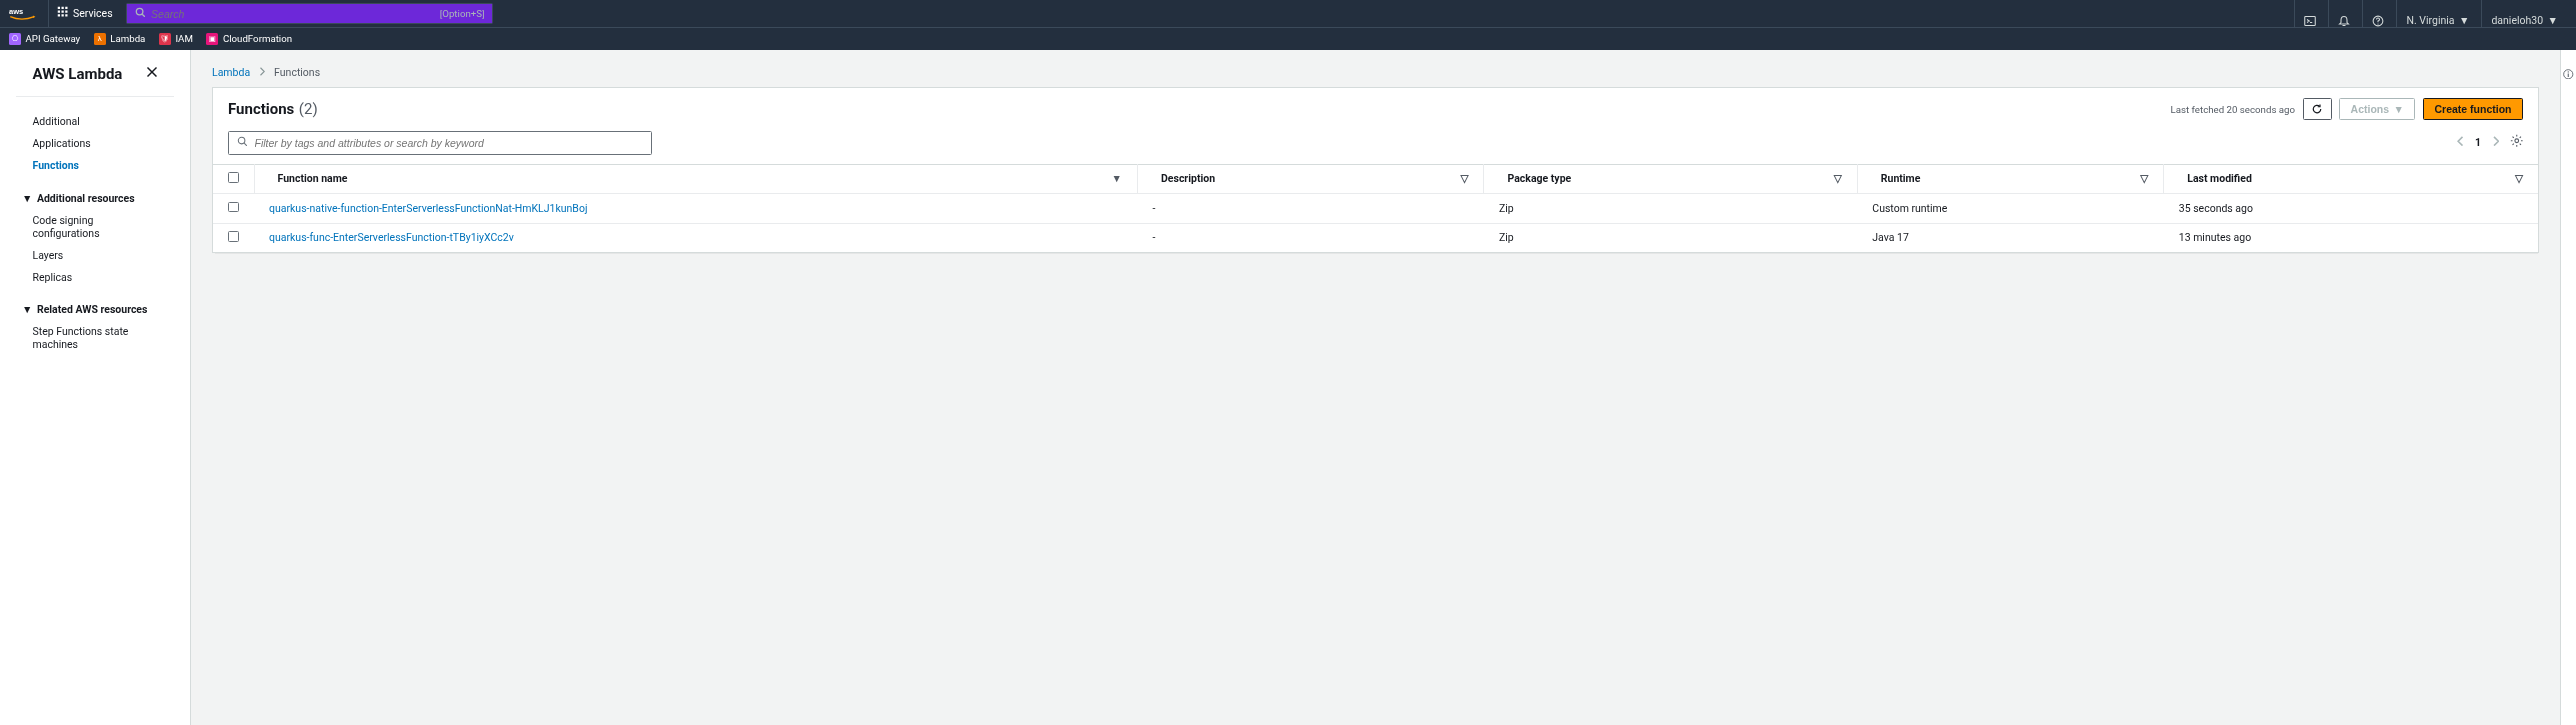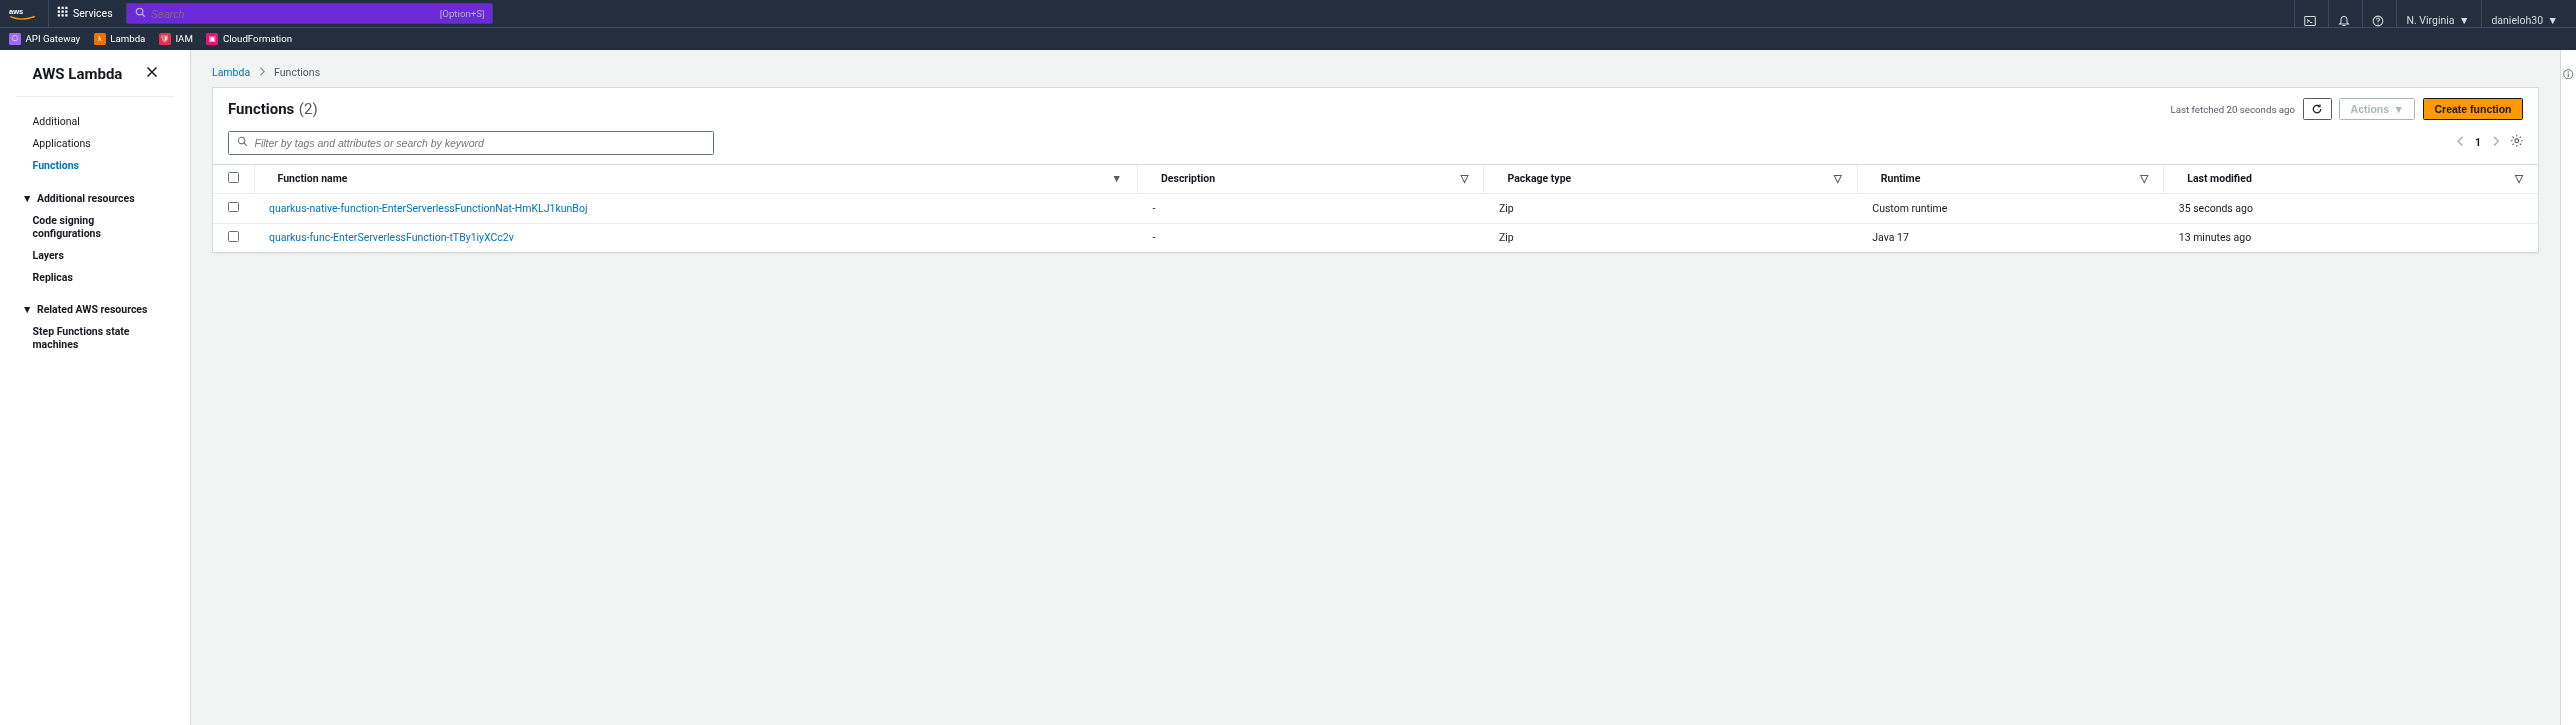--- a/index.html
+++ b/index.html
@@ -142,21 +142,21 @@
       padding: 10.5px 16.5px 0 6px;
     }
     .side .group-label {
       display: flex; align-items: center; gap: 4.5px;
       font-weight: 700;
       padding: 4.5px 0;
       cursor: pointer;
     }
     .side .group-items { padding-left: 10.5px; }
     .side .group-items a {
-       display:block; padding: 4.5px 0; color:#16191f; text-decoration:none; cursor:pointer;font-weight:bold;
+       display:block; padding: 4.5px 0; color:#16191f; text-decoration:none; cursor:pointer;
     }
 
     .main {
       flex: 1;
       background: #f2f3f3;
       padding: 0;
       position: relative;
     }
     .info-rail {
       position: absolute;
@@ -225,21 +225,21 @@
 
     .filterbar {
       padding: 6px 15px 9px 15px;
       display:flex;
       align-items:center;
     }
     .filter-input {
       border:0.7px solid #687078;
       border-radius:1.5px;
       height:24px;
-      width: 486px;
+      width: 424px;
       display:flex;
       align-items:center;
       padding: 0 7.5px;
       gap: 7.5px;
     }
     .filter-input input {
       border:none; outline:none; flex:1; font-size:10.5px;
       font-style: italic;
       color:#687078;
     }

